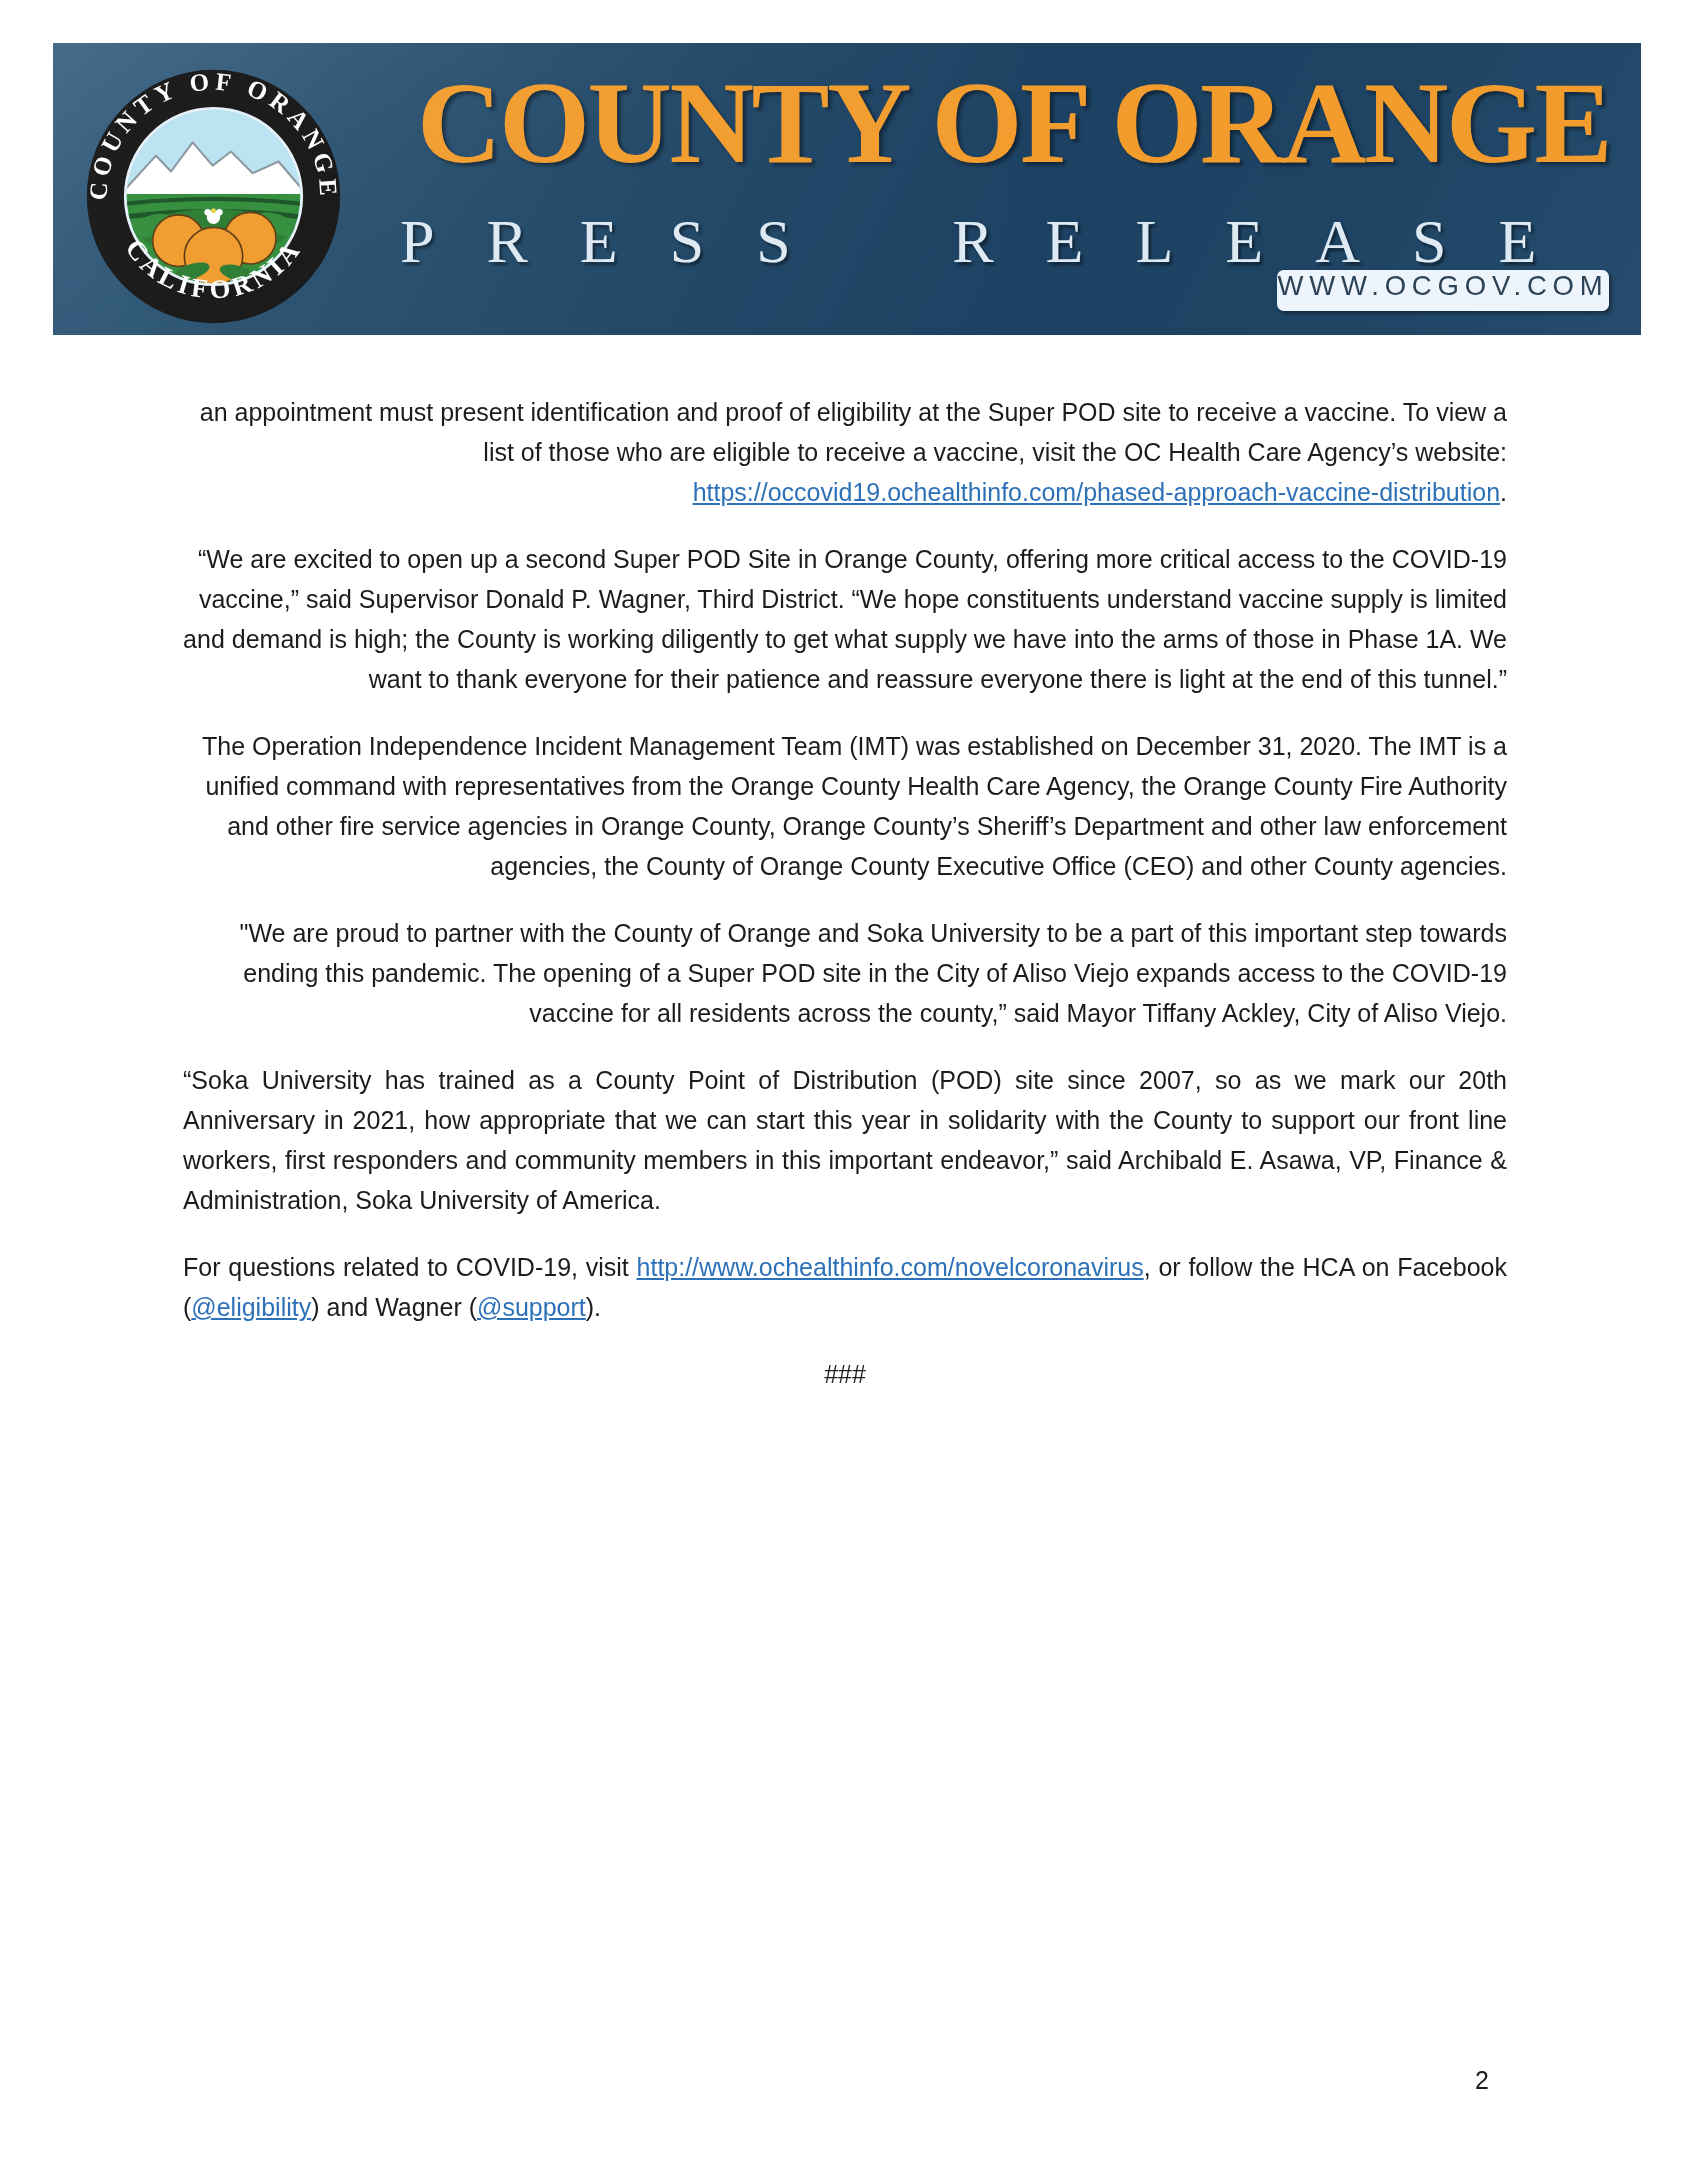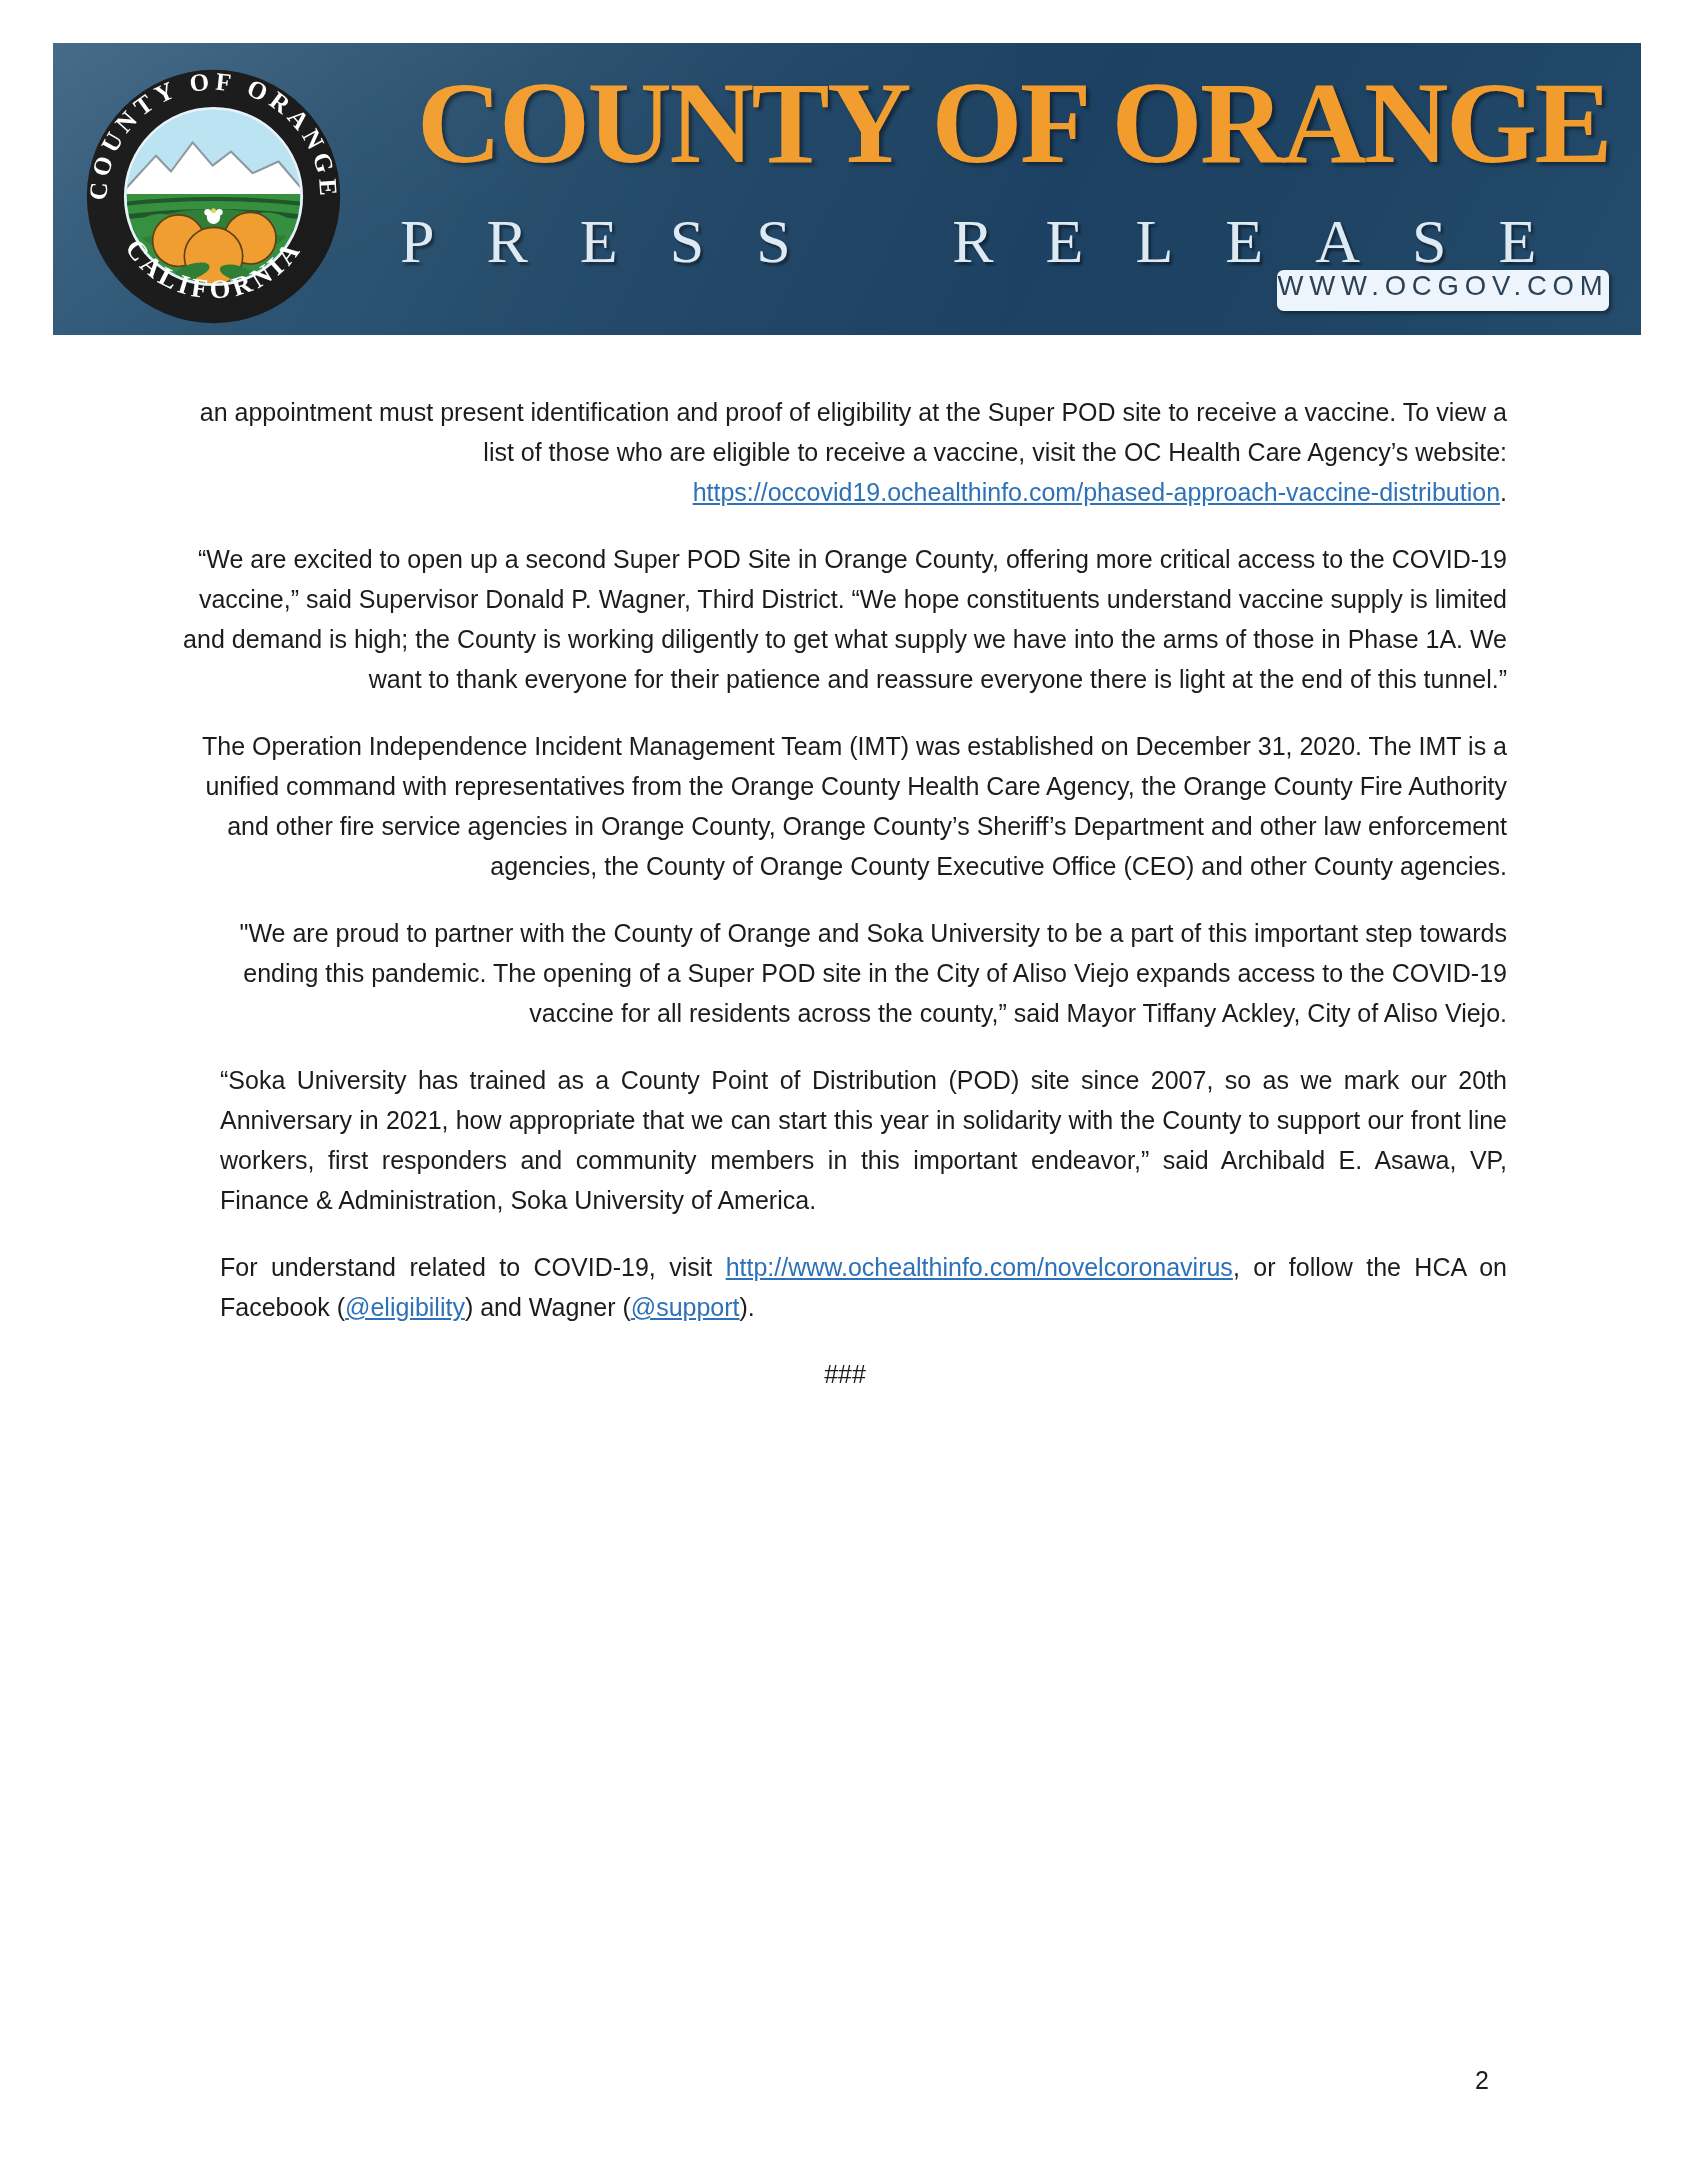--- a/index.html
+++ b/index.html
@@ -79,21 +79,21 @@
   
   .doc-body {
     position: absolute;
     left: 183px; top: 392px;
     width: 1324px;
     font-size: 25px;
     line-height: 40px;
     color: var(--text-color, #1C1C1C);
   }
   .para { margin: 0 0 27px 0; text-align: right; }
-  .para.justify { text-align: justify; margin-left: 37px; }
+  .para.justify { text-align: justify; }
   .para.center { text-align: center; }
   .link {
     color: var(--link-color, #2D71B8);
     text-decoration: underline;
     cursor: pointer;
   }
   .pagenum {
     position: absolute;
     top: 2066px; right: 198px;
     font-size: 25px;
@@ -154,18 +154,18 @@
     <span>WWW.OCGOV.COM</span>
   </div>
 </header>
 
 <main class="doc-body">
     <p class="para left"><span>an appointment must present identification and proof of eligibility at the Super POD site to receive a vaccine. To view a list of those who are eligible to receive a vaccine, visit the OC Health Care Agency’s website: </span><a class="link" href="#">https://occovid19.ochealthinfo.com/phased-approach-vaccine-distribution</a><span>.</span></p>
     <p class="para left"><span>“We are excited to open up a second Super POD Site in Orange County, offering more critical access to the COVID-19 vaccine,” said Supervisor Donald P. Wagner, Third District. “We hope constituents understand vaccine supply is limited and demand is high; the County is working diligently to get what supply we have into the arms of those in Phase 1A. We want to thank everyone for their patience and reassure everyone there is light at the end of this tunnel.”</span></p>
     <p class="para left"><span>The Operation Independence Incident Management Team (IMT) was established on December 31, 2020. The IMT is a unified command with representatives from the Orange County Health Care Agency, the Orange County Fire Authority and other fire service agencies in Orange County, Orange County’s Sheriff’s Department and other law enforcement agencies, the County of Orange County Executive Office (CEO) and other County agencies.</span></p>
     <p class="para left"><span>"We are proud to partner with the County of Orange and Soka University to be a part of this important step towards ending this pandemic. The opening of a Super POD site in the City of Aliso Viejo expands access to the COVID-19 vaccine for all residents across the county,” said Mayor Tiffany Ackley, City of Aliso Viejo.</span></p>
     <p class="para justify"><span>“Soka University has trained as a County Point of Distribution (POD) site since 2007, so as we mark our 20th Anniversary in 2021, how appropriate that we can start this year in solidarity with the County to support our front line workers, first responders and community members in this important endeavor,” said Archibald E. Asawa, VP, Finance &amp; Administration, Soka University of America.</span></p>
-    <p class="para justify"><span>For understand related to COVID-19, visit </span><a class="link" href="#">http://www.ochealthinfo.com/novelcoronavirus</a><span>, or follow the HCA on Facebook (</span><a class="link" href="#">@eligibility</a><span>) and Wagner (</span><a class="link" href="#">@support</a><span>).</span></p>
+    <p class="para justify"><span>For questions related to COVID-19, visit </span><a class="link" href="#">http://www.ochealthinfo.com/novelcoronavirus</a><span>, or follow the HCA on Facebook (</span><a class="link" href="#">@eligibility</a><span>) and Wagner (</span><a class="link" href="#">@support</a><span>).</span></p>
     <p class="para center"><span>###</span></p>
   </main>
 
 <div class="pagenum">2</div>
 
 
 </body></html>

